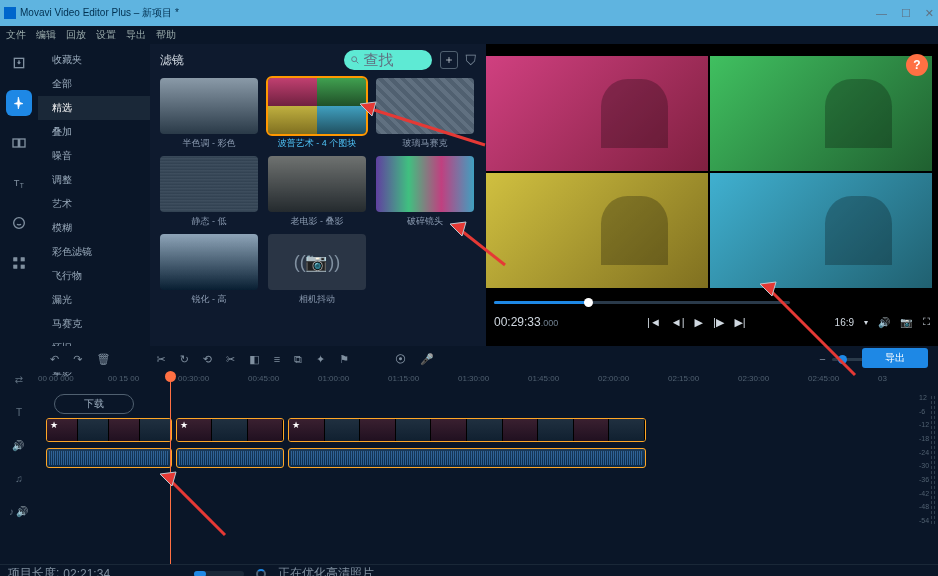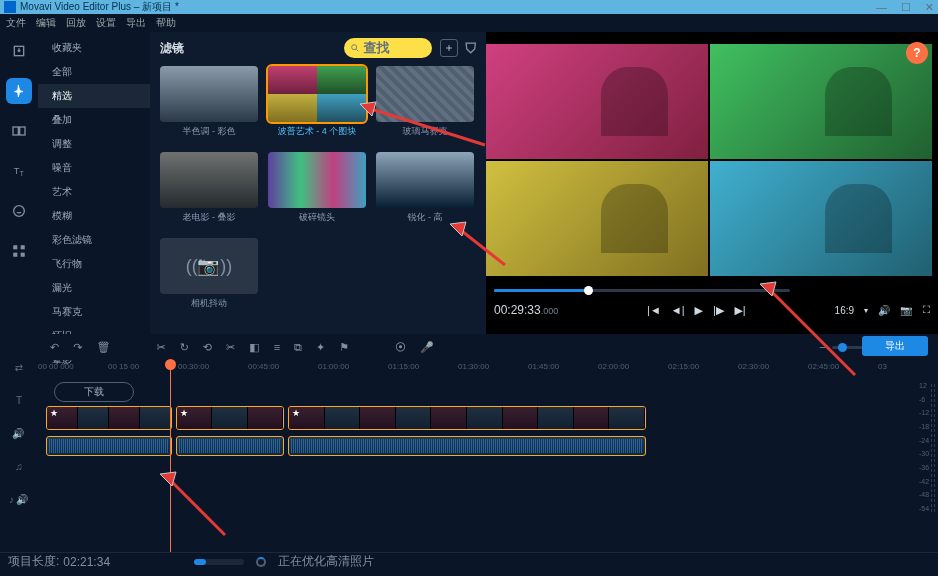--- a/index.html
+++ b/index.html
@@ -1,19 +1,19 @@
 <!DOCTYPE html>
 <html><head>
 <meta charset="utf-8">
 <style>
 * { margin: 0; padding: 0; box-sizing: border-box; font-family: "Microsoft YaHei", sans-serif; }
 body { background: #0a1628; color: #c0c8d0; width: 938px; height: 576px; overflow: hidden; position: relative; }
 
 
-.titlebar { height: 14px; background: #5fb4e0; display: flex; align-items: center; padding: 0 4px; font-size: 10px; color: #003050; }
+.titlebar { height: 26px; background: #5fb4e0; display: flex; align-items: center; padding: 0 4px; font-size: 10px; color: #003050; }
 .titlebar .app-icon { width: 12px; height: 12px; background: #0066cc; margin-right: 4px; }
 .titlebar .title { flex: 1; }
 .titlebar .win-controls { display: flex; gap: 14px; font-size: 11px; color: #607080; }
 
 
 .menubar { height: 18px; background: #0a1628; display: flex; align-items: center; padding: 0 6px; font-size: 10px; gap: 10px; }
 .menubar span { color: #9aa; }
 
 
 .main { display: flex; height: 302px; }
@@ -25,25 +25,25 @@
 .rail svg { width: 16px; height: 16px; }
 
 
 .cats { width: 112px; background: #0a1628; padding: 4px 0; font-size: 10px; }
 .cats .cat { padding: 5px 14px; color: #9ab; }
 .cats .cat.sel { background: #1a2838; color: #fff; }
 .cats .download-btn { margin: 10px auto; width: 80px; height: 20px; border: 1px solid #506070; border-radius: 10px; display: flex; align-items: center; justify-content: center; font-size: 10px; color: #9ab; }
 
 
 .filters { width: 336px; background: #0e1a2e; padding: 6px 10px; }
-.filters-head { display: flex; align-items: center; gap: 8px; margin-bottom: 8px; font-weight: bold; }
+.filters-head { display: flex; align-items: center; gap: 8px; margin-bottom: 8px; }
 .filters-head .ftitle { font-size: 12px; color: #d0d8e0; flex: 1; }
-.filters-head .search { width: 88px; height: 20px; background: #fde047; border-radius: 10px; display: flex; align-items: center; padding: 0 6px; font-size: 13px; color: #607080; gap: 4px; }
+.filters-head .search { width: 88px; height: 20px; background: #5eead4; border-radius: 10px; display: flex; align-items: center; padding: 0 6px; font-size: 15px; color: #607080; gap: 4px; }
 .filters-head .sq { width: 18px; height: 18px; border: 1px solid #506070; border-radius: 3px; display: flex; align-items: center; justify-content: center; }
-.filters-grid { display: grid; grid-template-columns: repeat(3, 98px); gap: 14px 10px; }
+.filters-grid { display: grid; grid-template-columns: repeat(3, 98px); gap: 6px 10px; }
 .filter-item { display: flex; flex-direction: column; align-items: center; }
 .filter-thumb { width: 98px; height: 56px; background: #2a3545; border-radius: 4px; position: relative; overflow: hidden; }
 .filter-thumb.sel { outline: 2px solid #ff9800; }
 .filter-name { font-size: 9px; color: #8a9ab0; margin-top: 3px; text-align: center; white-space: nowrap; }
 .filter-name.sel { color: #4fc3f7; }
 
 
 .th-castle { background: linear-gradient(180deg,#8a9aa8 0%,#5a6a78 50%,#2a3a48 100%); }
 .th-popart { display: grid; grid-template-columns: 1fr 1fr; grid-template-rows: 1fr 1fr; }
 .th-popart div:nth-child(1){background:linear-gradient(#c04070,#702040);}
@@ -186,22 +186,22 @@
           <rect x="15" y="15" width="5" height="5"></rect>
         </svg>
       </div>
   </div>
 
   <div class="cats">
     <div class="cat">收藏夹</div>
     <div class="cat">全部</div>
     <div class="cat sel">精选</div>
     <div class="cat">叠加</div>
+    <div class="cat">噪音</div>
     <div class="cat">调整</div>
-    <div class="cat">噪音</div>
     <div class="cat">艺术</div>
     <div class="cat">模糊</div>
     <div class="cat">彩色滤镜</div>
     <div class="cat">飞行物</div>
     <div class="cat">漏光</div>
     <div class="cat">马赛克</div>
     <div class="cat">怀旧</div>
     <div class="cat">晕影</div>
     <div class="download-btn">下载</div>
   </div>
@@ -233,20 +233,24 @@
             <div></div>
             <div></div>
             <div></div>
             <div></div>
           </div>
           <div class="filter-name sel">波普艺术 - 4 个图块</div>
         </div>
       <div class="filter-item">
           <div class="filter-thumb th-mosaic"></div>
           <div class="filter-name">玻璃马赛克</div>
+        </div>
+      <div class="filter-item">
+          <div class="filter-thumb th-noise"></div>
+          <div class="filter-name">静态 - 低</div>
         </div>
       <div class="filter-item">
           <div class="filter-thumb th-castle" style="filter:sepia(0.3) brightness(0.7)"></div>
           <div class="filter-name">老电影 - 叠影</div>
         </div>
       <div class="filter-item">
           <div class="filter-thumb th-glitch"></div>
           <div class="filter-name">破碎镜头</div>
         </div>
       <div class="filter-item">

